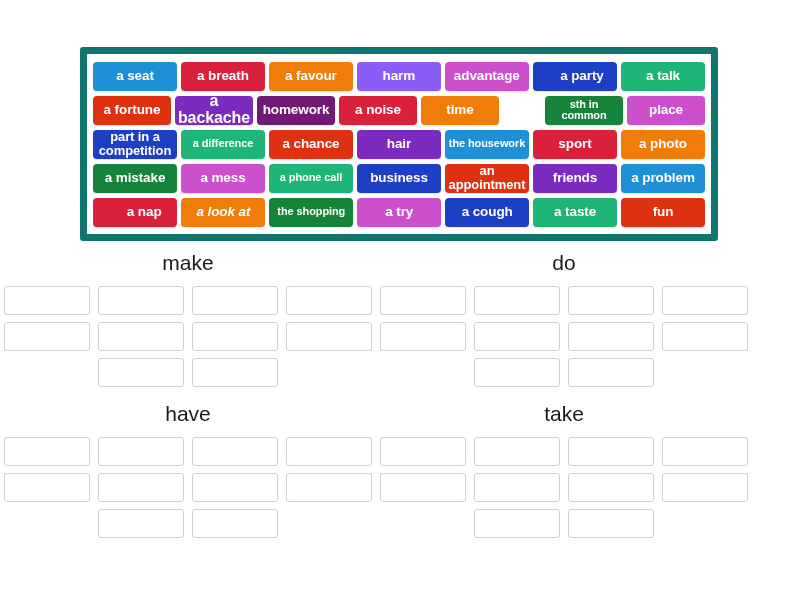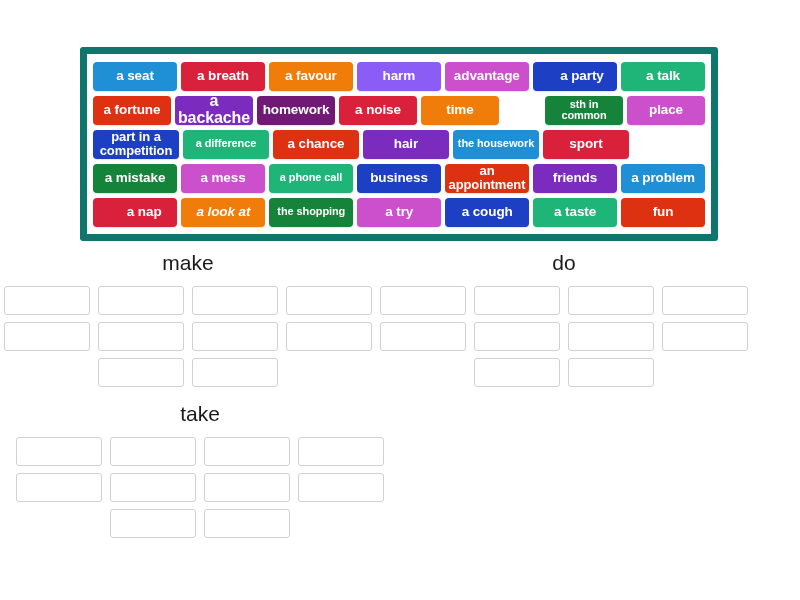--- a/index.html
+++ b/index.html
@@ -117,20 +117,21 @@
       <div class="tile xsmall" style="background: rgb(22, 131, 58); margin-left: 44px;">sth in common</div>
       <div class="tile" style="background: rgb(204, 79, 204);">place</div>
     </div>
     <div class="tile-row">
       <div class="tile two-line" style="background: rgb(28, 63, 196);">part in a competition</div>
       <div class="tile xsmall" style="background: rgb(31, 180, 120);">a difference</div>
       <div class="tile" style="background: rgb(221, 49, 18);">a chance</div>
       <div class="tile" style="background: rgb(123, 44, 191);">hair</div>
       <div class="tile xsmall" style="background: rgb(31, 143, 214);">the housework</div>
       <div class="tile" style="background: rgb(217, 33, 60);">sport</div>
+      <div class="tile" style="background: rgb(240, 124, 10);">a photo</div>
     </div>
     <div class="tile-row">
       <div class="tile" style="background: rgb(22, 131, 58);">a mistake</div>
       <div class="tile" style="background: rgb(204, 79, 204);">a mess</div>
       <div class="tile xsmall" style="background: rgb(31, 180, 120);">a phone call</div>
       <div class="tile" style="background: rgb(28, 63, 196);">business</div>
       <div class="tile two-line" style="background: rgb(221, 49, 18);">an appointment</div>
       <div class="tile" style="background: rgb(123, 44, 191);">friends</div>
       <div class="tile" style="background: rgb(31, 143, 214);">a problem</div>
     </div>
@@ -181,20 +182,39 @@
           <div class="slot"></div>
         </div>
         <div class="slot-row">
           <div class="slot"></div>
           <div class="slot"></div>
         </div>
       </div>
     </div>
     <div class="cat-row">
       <div class="category">
+        <div class="cat-title">have</div>
+        <div class="slot-row">
+          <div class="slot"></div>
+          <div class="slot"></div>
+          <div class="slot"></div>
+          <div class="slot"></div>
+        </div>
+        <div class="slot-row">
+          <div class="slot"></div>
+          <div class="slot"></div>
+          <div class="slot"></div>
+          <div class="slot"></div>
+        </div>
+        <div class="slot-row">
+          <div class="slot"></div>
+          <div class="slot"></div>
+        </div>
+      </div>
+      <div class="category">
         <div class="cat-title">take</div>
         <div class="slot-row">
           <div class="slot"></div>
           <div class="slot"></div>
           <div class="slot"></div>
           <div class="slot"></div>
         </div>
         <div class="slot-row">
           <div class="slot"></div>
           <div class="slot"></div>

